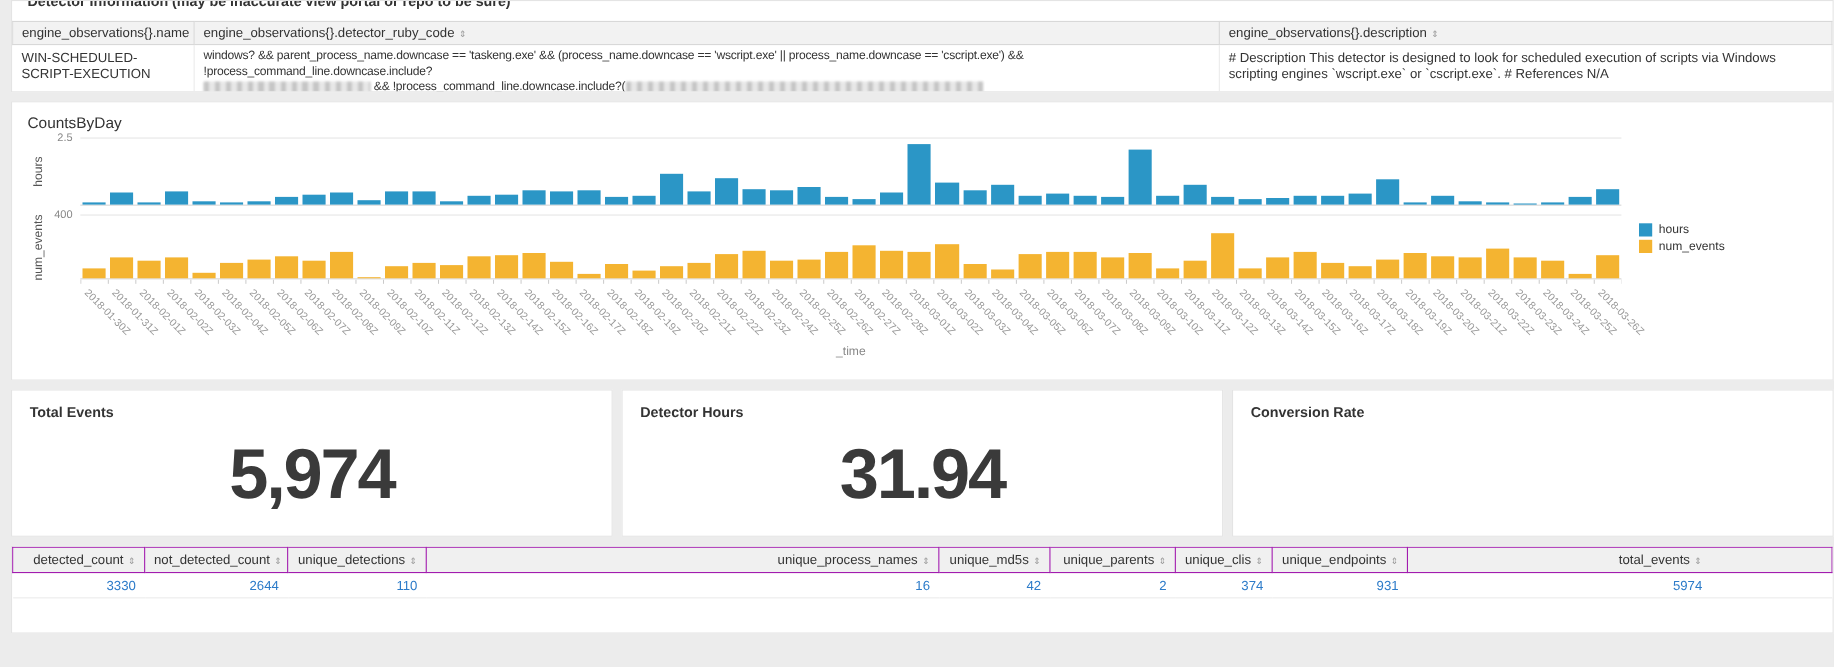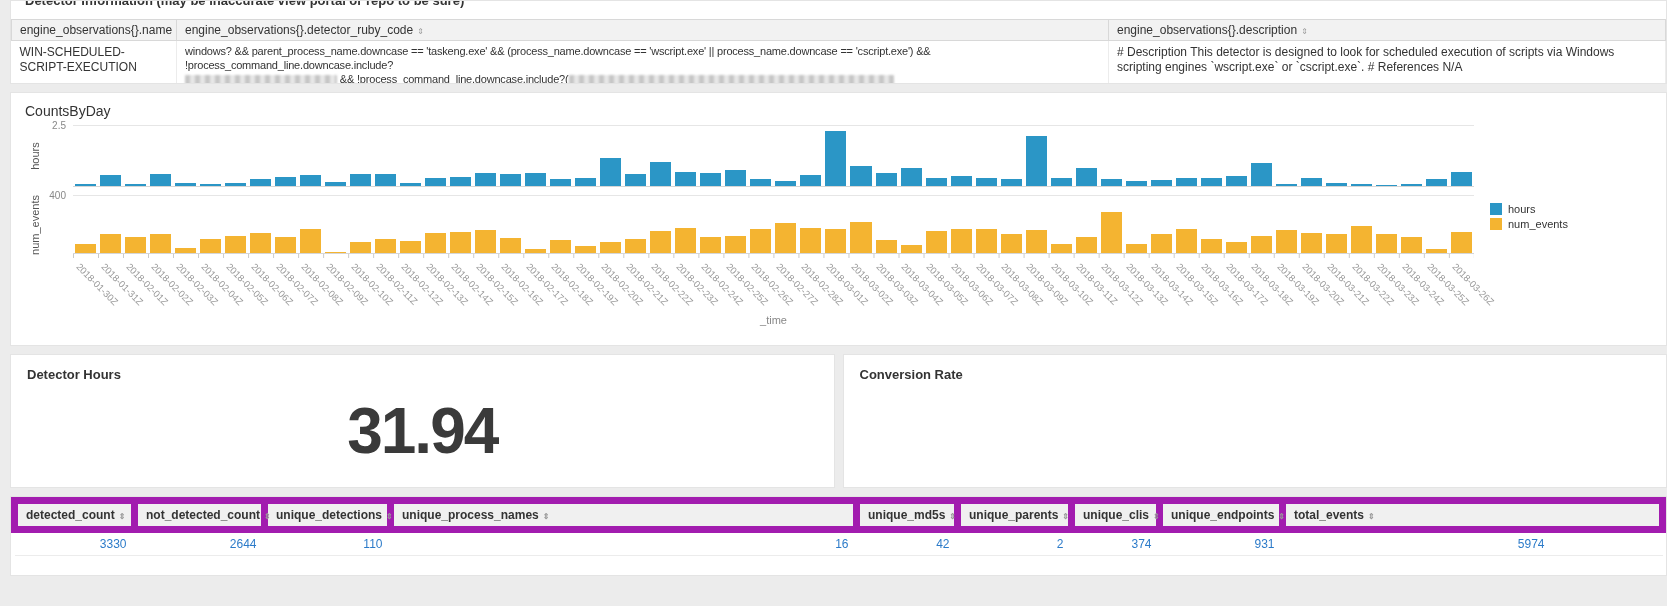--- a/index.html
+++ b/index.html
@@ -83,22 +83,22 @@
     flex:1; display:flex; align-items:center; justify-content:center;
     font-size:64px; font-weight:bold; color:#3a3a3a; letter-spacing:-2px;
     padding-bottom:8px; line-height:1;
   }
 
   
   .panel-stats { height:80px; overflow:hidden; }
   .panel-stats h3 { font-size:13px; font-weight:bold; margin:0; padding:11px 16px 9px; }
   table.stats { width:100%; border-collapse:collapse; font-size:12px; table-layout:fixed; }
   table.stats th {
-    background:#f0f0f0; border:7px solid #a21caf; font-weight:bold;
-    text-align:left; padding:4px 8px; color:#333; white-space:nowrap;
+    background:#f0f0f0; border:1px solid #a21caf; font-weight:normal;
+    text-align:right; padding:4px 8px; color:#333; white-space:nowrap;
   }
   table.stats td {
     text-align:right; padding:4px 8px; color:#2c7bc9; cursor:pointer;
     border-bottom:1px solid #ececec; background:#fff;
   }
   table.stats th:last-child, table.stats td:last-child { padding-right:118px; }
 
   
   .panel-breakdown { flex:1; }
   .panel-breakdown h3 { font-size:13px; font-weight:bold; margin:0; padding:12px 16px; }
@@ -444,20 +444,24 @@
           <div class="legend-item">
             <span class="swatch" style="background: rgb(244, 180, 49);"></span>
             <span>num_events</span>
           </div>
         </div>
     </div>
   </section>
 
   <div class="kpi-row">
     <section class="panel kpi">
+      <h3>Total Events</h3>
+      <div class="big">5,974</div>
+    </section>
+    <section class="panel kpi">
       <h3>Detector Hours</h3>
       <div class="big">31.94</div>
     </section>
     <section class="panel kpi">
       <h3>Conversion Rate</h3>
     </section>
   </div>
 
   <section class="panel panel-stats">
     <table class="stats">

